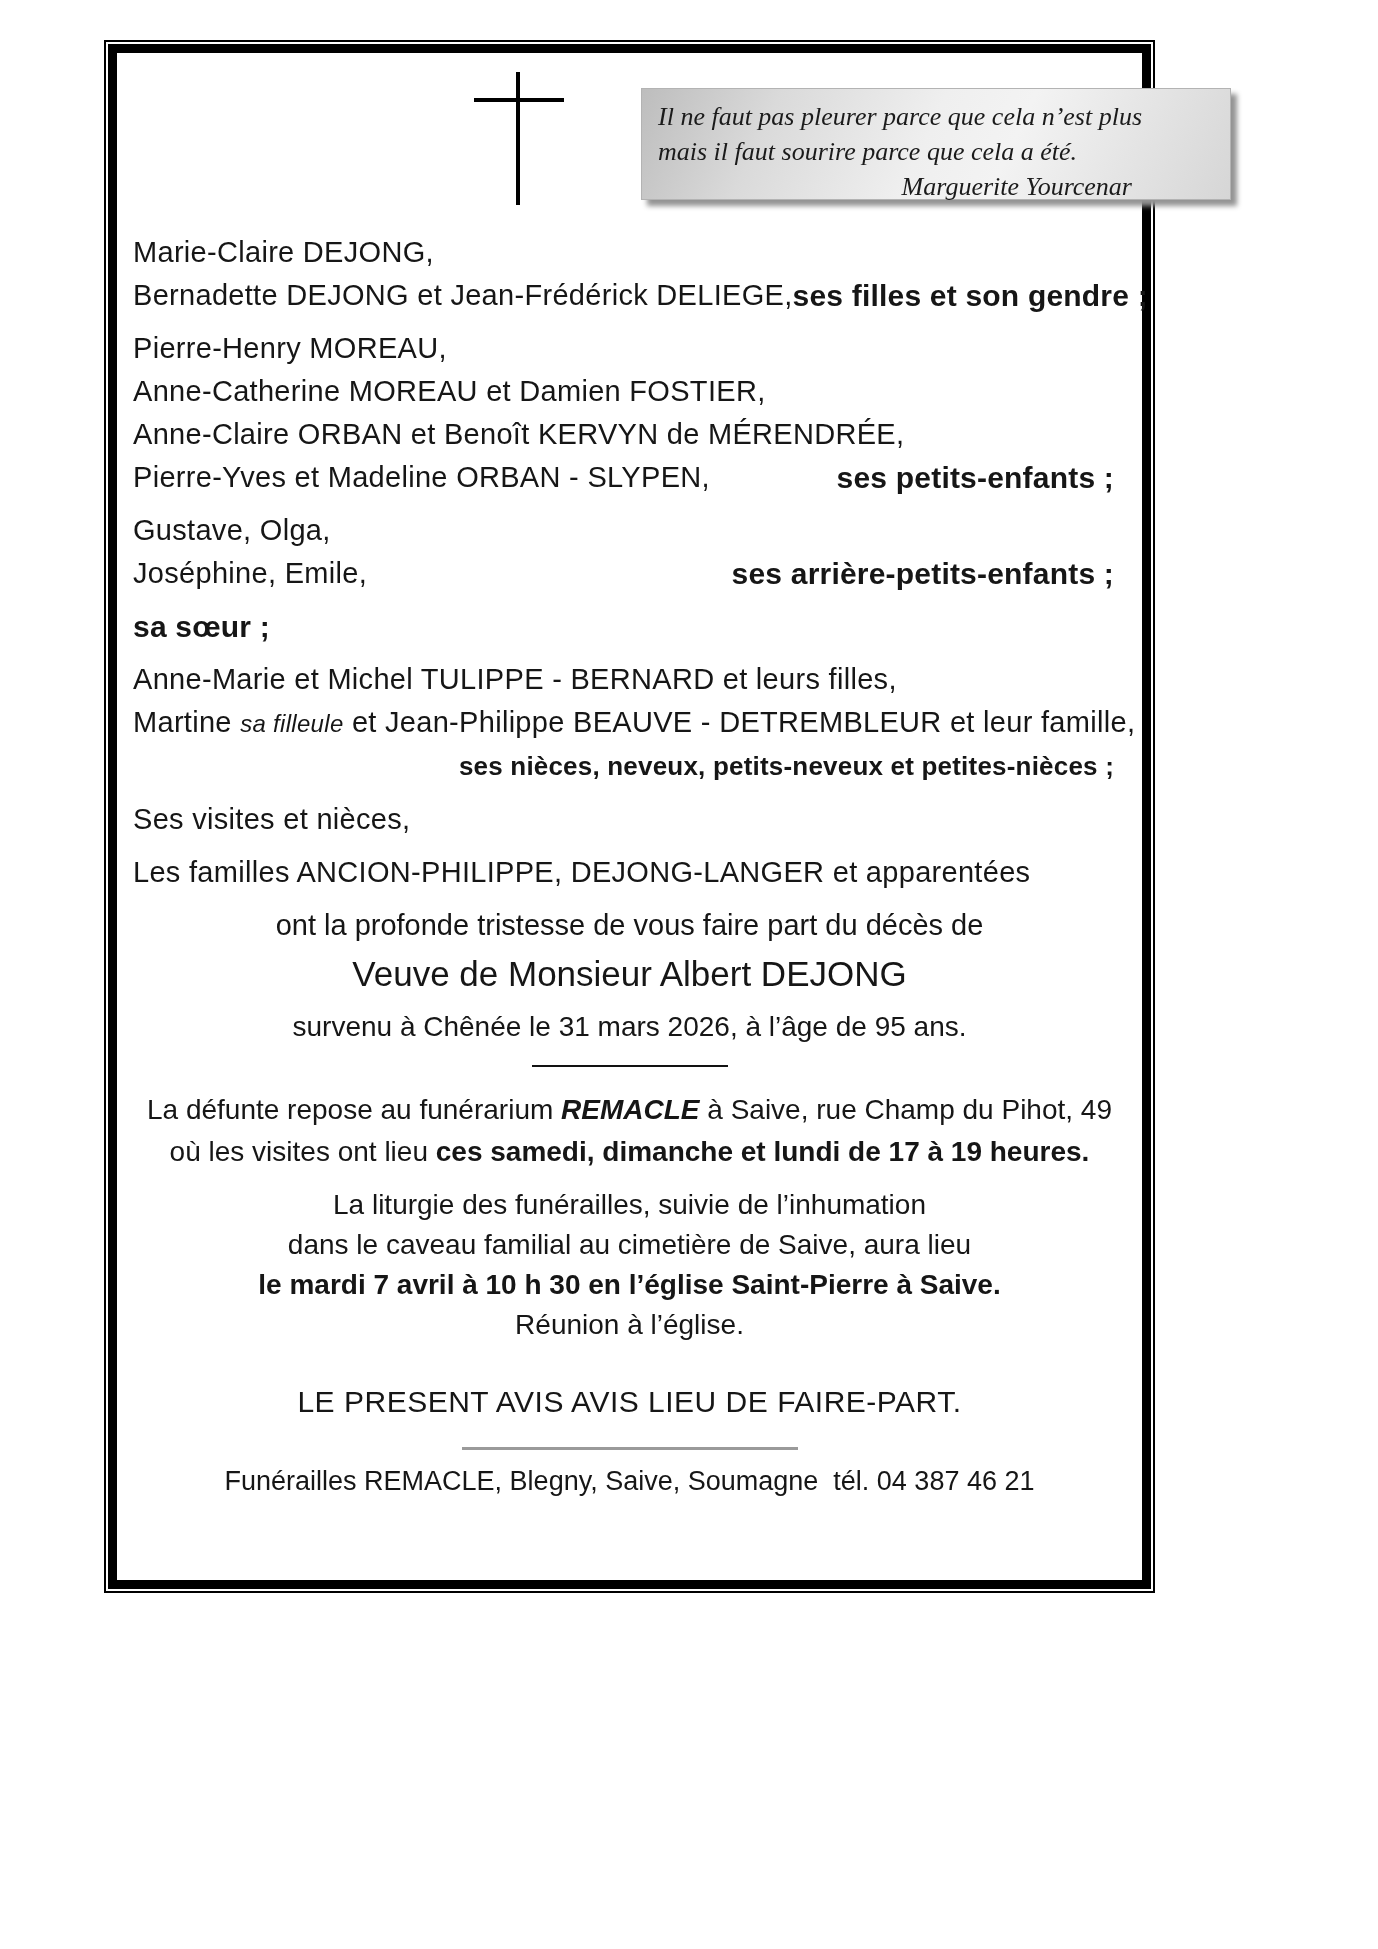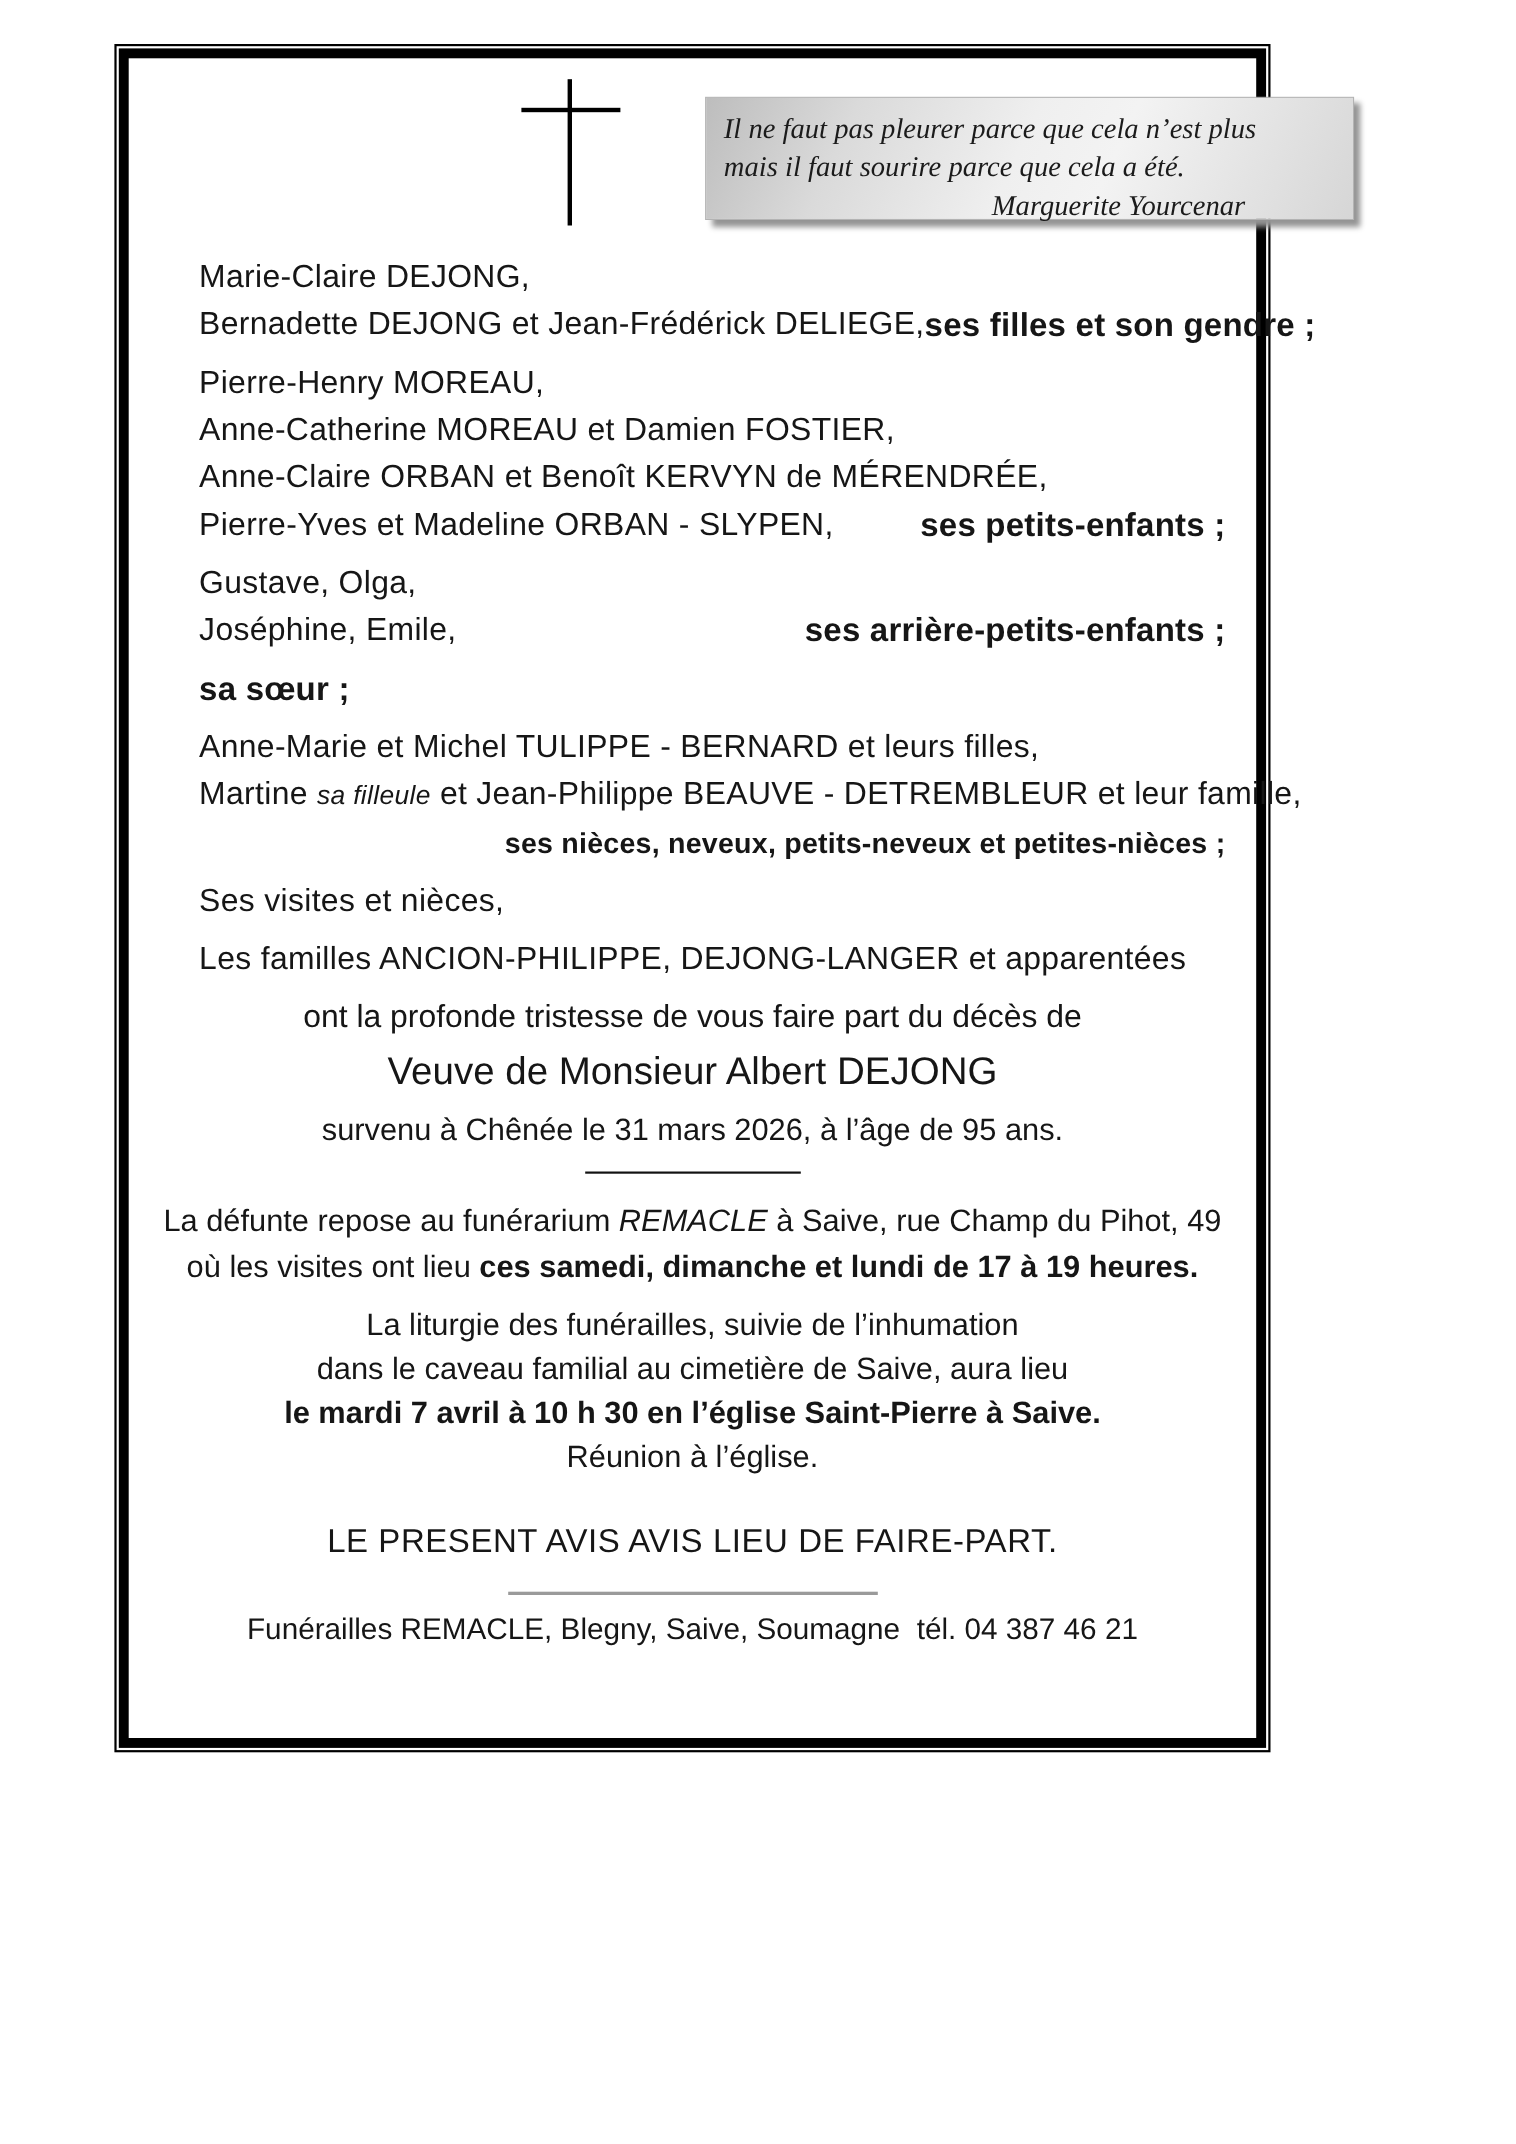--- a/index.html
+++ b/index.html
@@ -30,37 +30,37 @@
     border:1px solid #b3b3b3;
     box-shadow:6px 6px 5px #949494;
     padding:10px 20px 0 16px;
     font-family:"Liberation Serif",serif;font-style:italic;
     font-size:26px;line-height:35px;color:#1b1b1b;
   }
   .quote-author{text-align:right;padding-right:78px;}
   
   .names{margin-top:20px;font-size:29px;line-height:43px;letter-spacing:0.3px;}
   .group{margin-bottom:10px;}
-  .row{display:flex;justify-content:space-between;align-items:flex-end;margin-left:48px;}
+  .row{display:flex;justify-content:space-between;align-items:flex-end;}
   .name{white-space:nowrap;}
   .rel{font-size:30px;font-weight:700;letter-spacing:0.2px;white-space:nowrap;margin-right:12px;}
   .rel-own-row{display:block;text-align:right;margin-right:12px;font-size:26px;font-weight:600;letter-spacing:0.2px;}
   .fil{font-style:italic;font-size:24px;}
   
   .center{text-align:center;}
   .intro{font-size:29px;line-height:43px;margin-top:10px;}
   .title{font-size:47px;font-weight:700;line-height:60px;margin-top:6px;letter-spacing:0.5px;}
   .subtitle{font-size:35px;font-weight:400;line-height:54px;}
   .death-line{font-size:28px;line-height:40px;margin-top:6px;}
   .divider1{width:196px;height:2px;background:#121212;margin:18px auto 0 auto;}
   .block{font-size:28px;line-height:42px;}
   .repose{margin-top:22px;}
   .liturgy{margin-top:12px;line-height:40px;}
   .b{font-weight:700;}
-  .bi{font-weight:400;font-style:italic;}
+  .bi{font-weight:700;font-style:italic;}
   .notice{font-size:30px;letter-spacing:0.5px;margin-top:36px;line-height:42px;}
   .divider2{width:336px;height:3px;background:#9a9a9a;margin:24px auto 0 auto;}
   .footer-line{font-size:27px;line-height:38px;margin-top:12px;}
 </style>
 </head>
 <body>
 
 <div class="frame">
   <div class="frame-inner">
     <div class="content">

